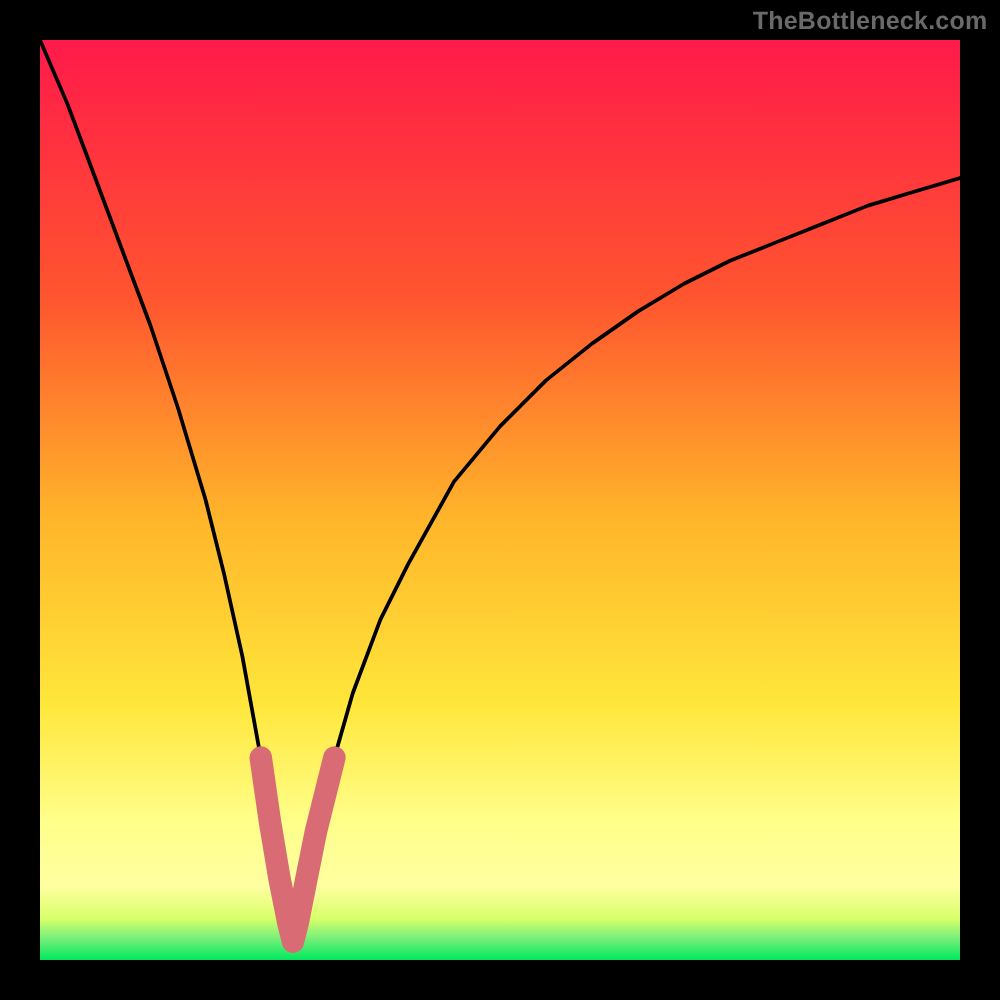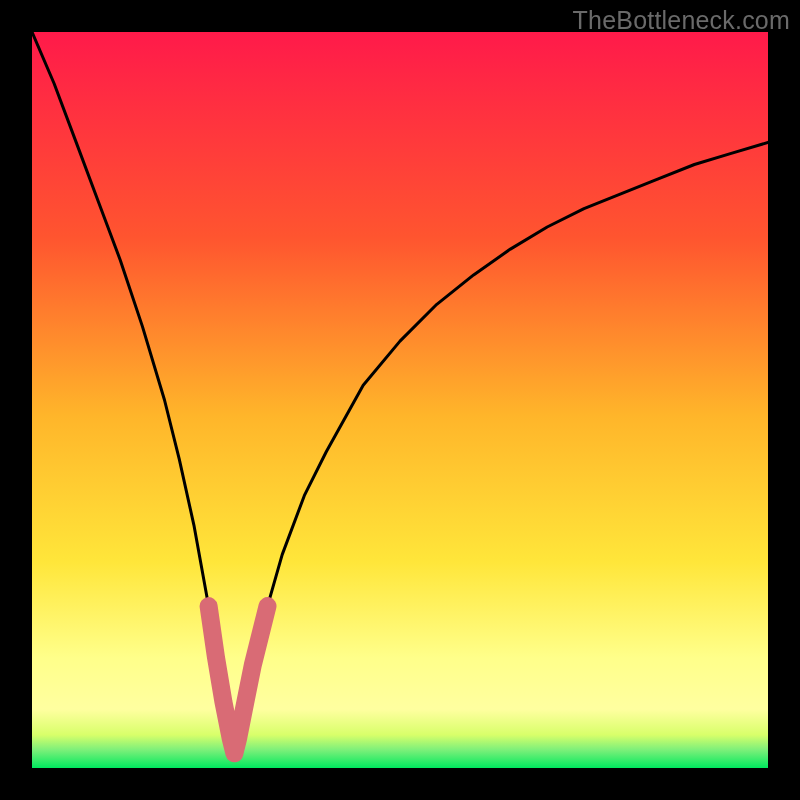--- a/index.html
+++ b/index.html
@@ -10,22 +10,22 @@
     background: #000;
     position: relative;
     overflow: hidden;
     font-family: Arial, Helvetica, sans-serif;
   }
   .watermark {
     position: absolute;
     top: 6px;
     right: 10px;
     color: #6a6a6a;
-    font-size: 25px;
-    font-weight: 400;
+    font-size: 20px;
+    font-weight: 700;
     letter-spacing: 0.2px;
     z-index: 10;
   }
   .frame {
     position: absolute;
     left: 32px;
     top: 32px;
     width: 736px;
     height: 736px;
     overflow: hidden;

